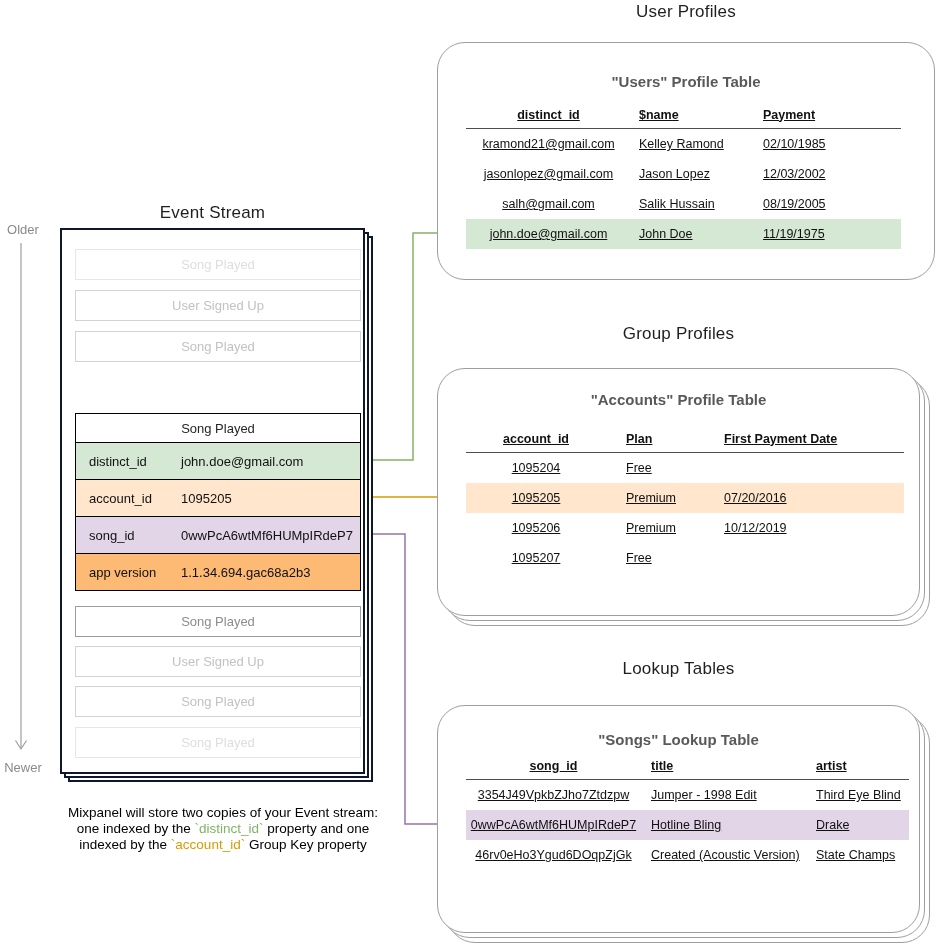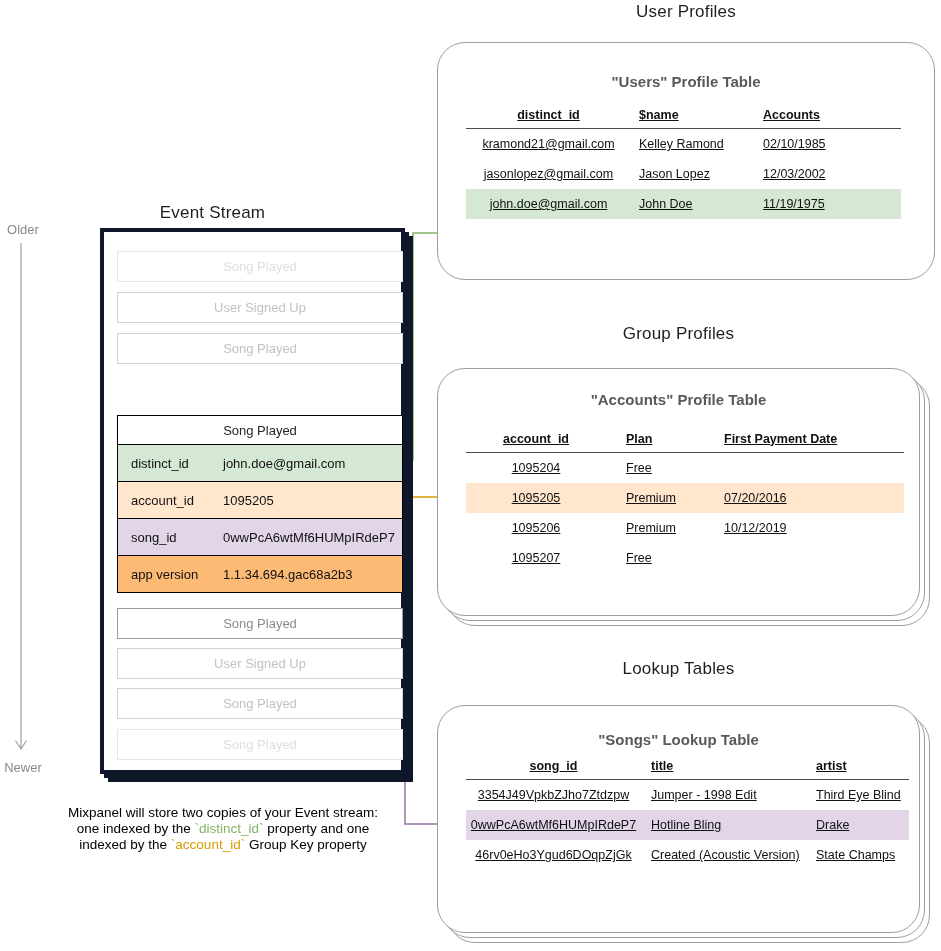--- a/index.html
+++ b/index.html
@@ -21,21 +21,21 @@
   .heading { position:absolute; font-size:17px; color:#1f1f1f; text-align:center; letter-spacing:.2px; }
   #h-event  { left:60px;  top:203px; width:305px; }
   #h-user   { left:437px; top:2px;   width:498px; }
   #h-group  { left:437px; top:324px; width:483px; }
   #h-lookup { left:437px; top:659px; width:483px; }
 
   .tl-label { position:absolute; font-size:13px; color:#8a8a8a; text-align:center; }
   #older { left:4px; top:222px; width:38px; }
   #newer { left:2px; top:760px; width:42px; }
 
-  .es-stack, .es-panel { position:absolute; background:#fff; border:4px solid #0f172a; width:305px; height:546px;margin-left:40px; }
+  .es-stack, .es-panel { position:absolute; background:#fff; border:2px solid #0f172a; width:305px; height:546px; }
   .es-stack.s2 { left:68px; top:236px; }
   .es-stack.s1 { left:64px; top:232px; }
   .es-panel    { left:60px; top:228px; }
 
   .evt { position:absolute; left:13px; width:286px; height:31px; background:#fff;
          display:flex; align-items:center; justify-content:center; font-size:13px; }
   .evt.f1 { border:1px solid #9c9c9c; color:#8c8c8c; }
   .evt.f2 { border:1px solid #d2d2d2; color:#c2c2c2; }
   .evt.f3 { border:1px solid #e6e6e6; color:#dedede; }
 
@@ -158,31 +158,36 @@
     <div class="evt f2" style="top:456px">Song Played</div>
     <div class="evt f3" style="top:497px">Song Played</div>
   </div>
 
   <div class="card" id="user-card">
     <div class="tbl-title">"Users" Profile Table</div>
     <div class="tbl" id="user-tbl">
       <div class="trow thead">
         <span class="c1">distinct_id</span>
         <span class="c2">$name</span>
-        <span class="c3">Accounts</span>
+        <span class="c3">Payment</span>
       </div>
       <div class="trow">
         <span class="c1 link">kramond21@gmail.com</span>
         <span class="c2">Kelley Ramond</span>
         <span class="c3">02/10/1985</span>
       </div>
       <div class="trow">
         <span class="c1 link">jasonlopez@gmail.com</span>
         <span class="c2">Jason Lopez</span>
         <span class="c3">12/03/2002</span>
+      </div>
+      <div class="trow">
+        <span class="c1 link">salh@gmail.com</span>
+        <span class="c2">Salik Hussain</span>
+        <span class="c3">08/19/2005</span>
       </div>
       <div class="trow hl-green">
         <span class="c1 link">john.doe@gmail.com</span>
         <span class="c2">John Doe</span>
         <span class="c3">11/19/1975</span>
       </div>
     </div>
   </div>
 
   <div class="card-stack" id="group-stack-2"></div>

